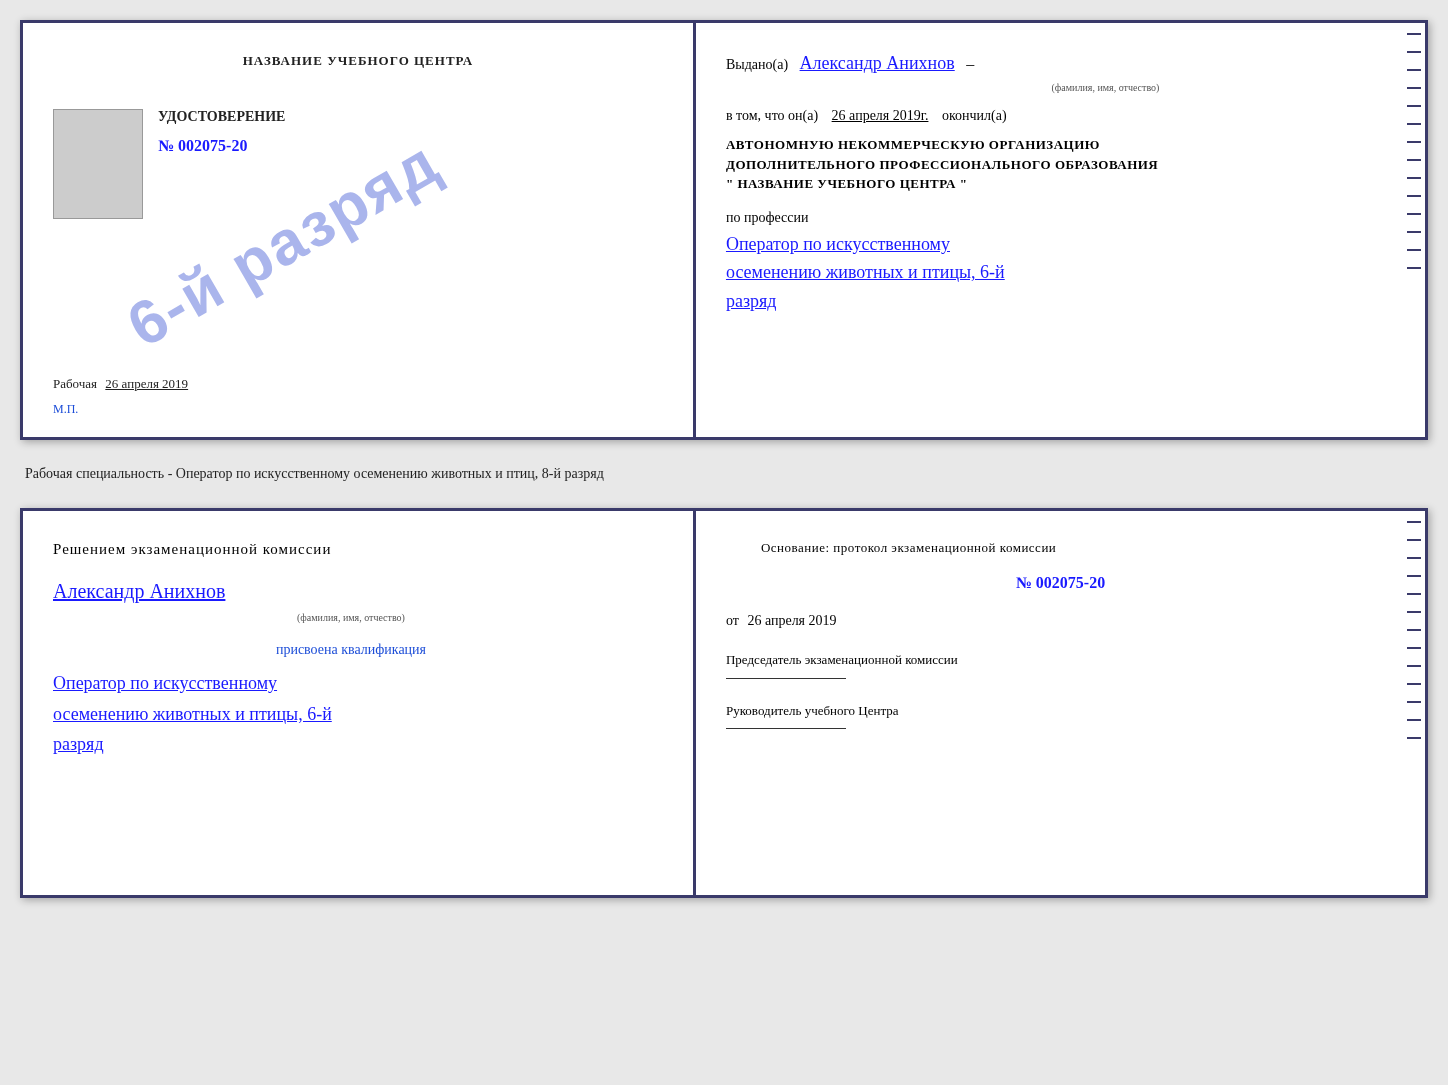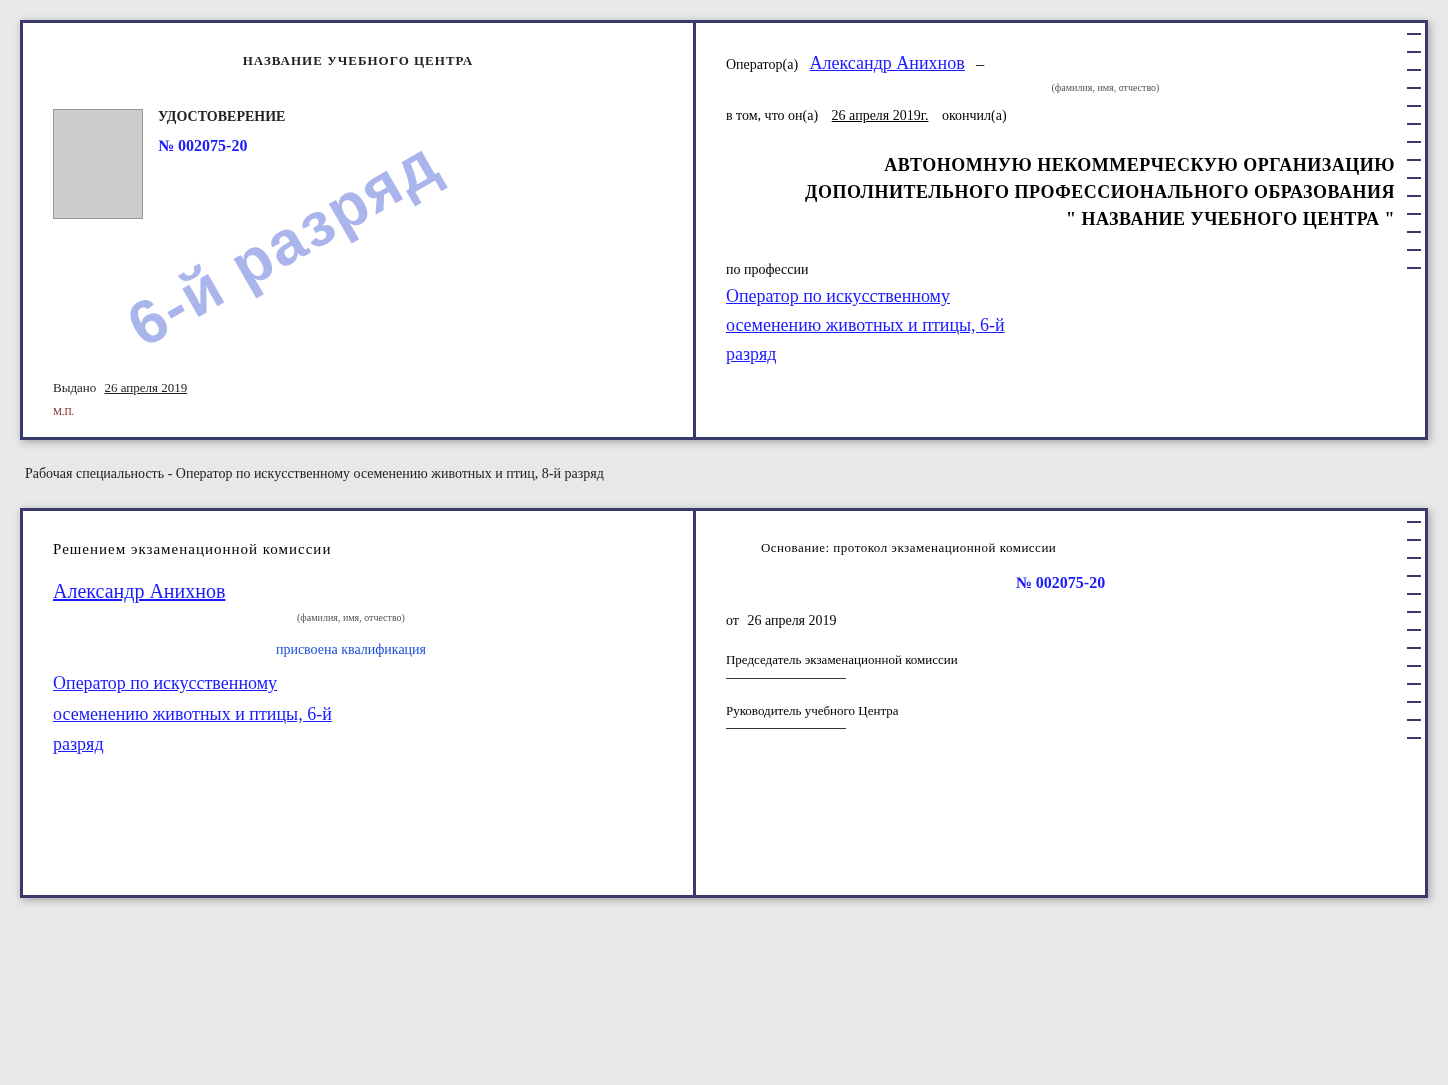--- a/index.html
+++ b/index.html
@@ -90,23 +90,23 @@
       color: #1a1aff;
     }
 
     .vydano-line {
       font-size: 13px;
       margin-top: 15px;
       color: #222;
     }
 
     .mp-line {
-      font-size: 10px;
+      font-size: 12px;
       margin-top: 10px;
-      color: #7f1d1d;
+      color: #1d4ed8;
       align-self: flex-start;
       margin-left: 0;
     }
 
     
     .stamp-overlay {
       position: absolute;
       top: 80px;
       left: 120px;
       width: 280px;
@@ -150,32 +150,32 @@
     .vtom-line {
       font-size: 14px;
       margin-bottom: 6px;
     }
 
     .date-underline {
       text-decoration: underline;
     }
 
     .org-block {
-      font-size: 18px;
-      text-align: right;
+      font-size: 13px;
+      text-align: left;
       font-weight: bold;
       letter-spacing: 0.5px;
       line-height: 1.5;
-      margin: 25px 0;
+      margin: 8px 0;
       text-transform: uppercase;
     }
 
     .professiya-block {
       font-size: 14px;
-      margin-top: 24px;
+      margin-top: 12px;
     }
 
     .prof-name {
       font-size: 18px;
       color: #1a1aff;
       font-family: 'Segoe Script', 'Comic Sans MS', cursive;
       text-decoration: underline;
       line-height: 1.6;
     }
 
@@ -315,21 +315,21 @@
       <div class="udostoverenie-block">
         <div class="photo-placeholder"></div>
         <div class="cert-info">
           <div class="cert-title">УДОСТОВЕРЕНИЕ</div>
           <div class="cert-number">№ 002075-20</div>
         </div>
       </div>
 
       <div style="margin-top: auto; width: 100%; padding-top: 20px;">
         <div class="vydano-line">
-          <span>Выдано</span>
+          <span>Рабочая</span>
           <span style="text-decoration: underline; margin-left: 5px;">26 апреля 2019</span>
         </div>
         <div class="mp-line" style="margin-top: 10px;">М.П.</div>
       </div>
     </div>
 
     <div class="doc-right">
 
       <div style="position: absolute; right: 4px; top: 10px; display: flex; flex-direction: column; gap: 16px;">
         <div class="hline"></div>
@@ -342,21 +342,21 @@
         <div class="hline"></div>
         <div class="hline"></div>
         <div class="hline"></div>
         <div class="hline"></div>
         <div class="hline"></div>
         <div class="hline"></div>
         <div class="hline"></div>
       </div>
 
       <div class="poluchil-line">
-        <span>Оператор(а)</span>
+        <span>Выдано(а)</span>
         <span class="poluchil-name" style="margin-left: 8px;">Александр Анихнов</span>
         <span style="margin-left: 8px; font-size: 16px;">–</span>
         <br>
         <span class="fio-label" style="margin-left: 90px;">(фамилия, имя, отчество)</span>
       </div>
 
       <div class="vtom-line" style="margin-top: 8px;">
         <span>в том, что он(а)</span>
         <span class="date-underline" style="margin: 0 10px;">26 апреля 2019г.</span>
         <span>окончил(а)</span>

